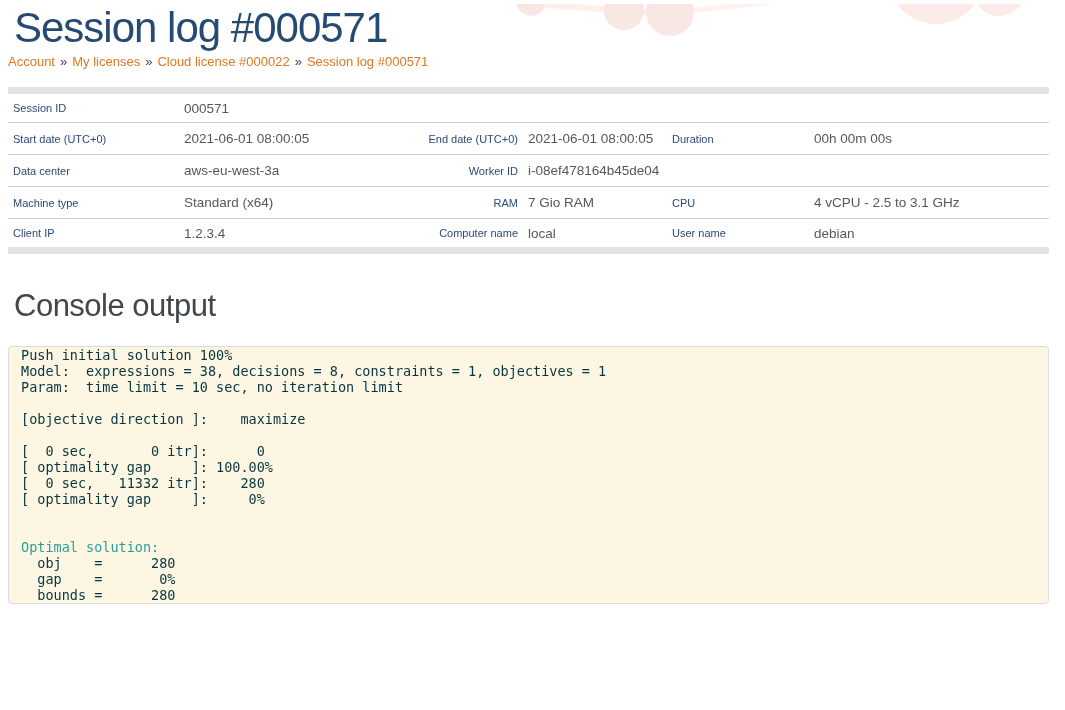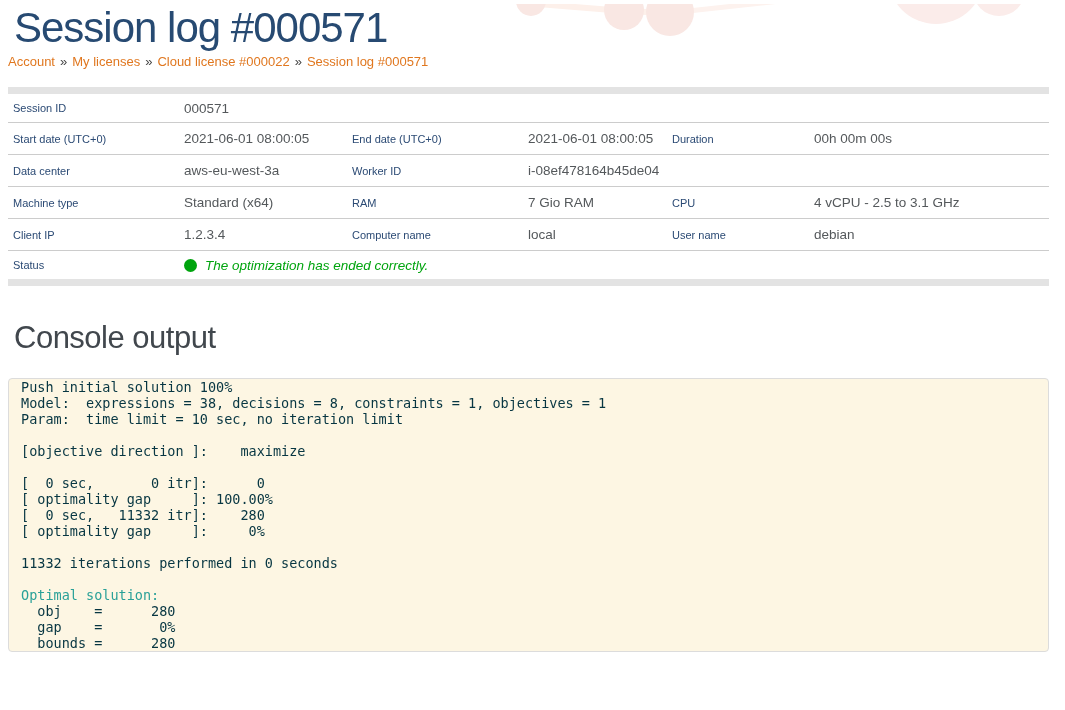--- a/index.html
+++ b/index.html
@@ -39,21 +39,21 @@
     border-top:7px solid var(--band-gray,#e3e3e3);
     border-bottom:7px solid var(--band-gray,#e3e3e3);
     font-size:13.5px;
   }
   table.session tr{height:32px;}
   table.session tr + tr td{border-top:1px solid var(--row-line,#ccc);}
   td{vertical-align:middle;overflow:hidden;white-space:nowrap;}
   td.lab{font-weight:normal;font-size:11px;color:var(--label-blue,#2b4a74);}
   td.c1{width:170px;padding-left:5px;}
   td.c2{width:174px;padding-left:6px;color:var(--value-gray,#54585b);}
-  td.c3{width:166px;text-align:left;}
+  td.c3{width:166px;text-align:right;}
   td.c4{width:154px;padding-left:10px;color:var(--value-gray,#54585b);}
   td.c5{width:128px;text-align:left;}
   td.c6{padding-left:14px;color:var(--value-gray,#54585b);}
   .status-cell{padding-left:6px;}
   .status-dot{display:inline-block;width:13px;height:13px;border-radius:50%;
     background:var(--status-green,#00a40e);vertical-align:-2px;margin-right:8px;}
   .status-text{color:var(--status-green,#00a40e);font-style:italic;font-size:13.5px;}
 
   h2.console-heading{
     margin:32px 0 0 14px;
@@ -128,42 +128,37 @@
           <td class="c6">4 vCPU - 2.5 to 3.1 GHz</td>
         </tr>
         <tr>
           <td class="lab c1">Client IP</td>
           <td class="c2">1.2.3.4</td>
           <td class="lab c3">Computer name</td>
           <td class="c4">local</td>
           <td class="lab c5">User name</td>
           <td class="c6">debian</td>
         </tr>
-        <tr>
-          <td class="lab c1">Status</td>
-          <td colspan="5" class="status-cell"><span class="status-dot"></span><span class="status-text">The optimization has ended correctly.</span></td>
-        </tr>
       </tbody>
   </table>
 
   <h2 class="console-heading">Console output</h2>
 
   <div class="console">
       <div class="console-line"><span>Push initial solution 100%</span></div>
       <div class="console-line"><span class="u">Model</span><span>:  expressions = 38, decisions = 8, constraints = 1, objectives = 1</span></div>
       <div class="console-line"><span class="u">Param</span><span>:  time limit = 10 sec, no iteration limit</span></div>
       <div class="console-line">&nbsp;</div>
       <div class="console-line"><span>[objective direction ]:    maximize</span></div>
       <div class="console-line">&nbsp;</div>
       <div class="console-line"><span>[  0 sec,       0 itr]:      0</span></div>
       <div class="console-line"><span>[ optimality gap     ]: 100.00%</span></div>
       <div class="console-line"><span>[  0 sec,   11332 itr]:    280</span></div>
       <div class="console-line"><span>[ optimality gap     ]:     0%</span></div>
       <div class="console-line">&nbsp;</div>
-      <div class="console-line"><span>11332 iterations performed in 0 seconds</span></div>
       <div class="console-line">&nbsp;</div>
       <div class="console-line accent"><span>Optimal solution:</span></div>
       <div class="console-line"><span>  obj    =      280</span></div>
       <div class="console-line"><span>  gap    =       0%</span></div>
       <div class="console-line"><span>  bounds =      280</span></div>
     </div>
 
 </div>
 
 </body></html>

